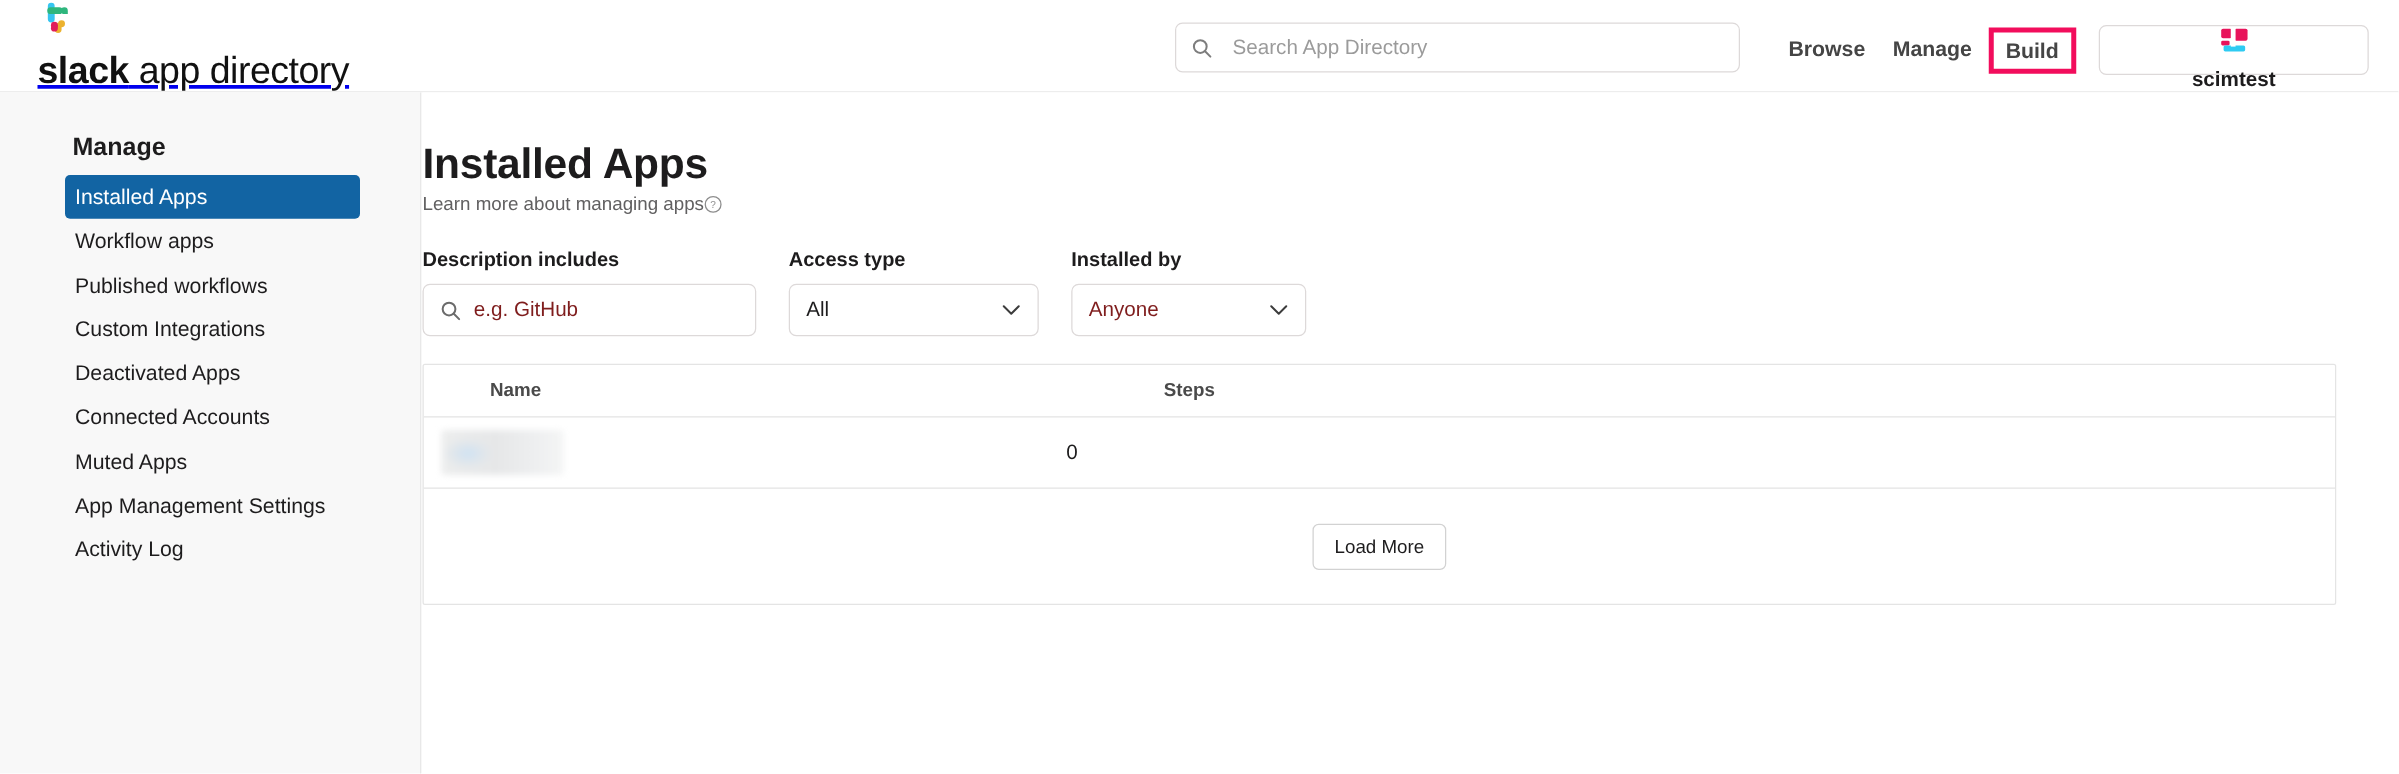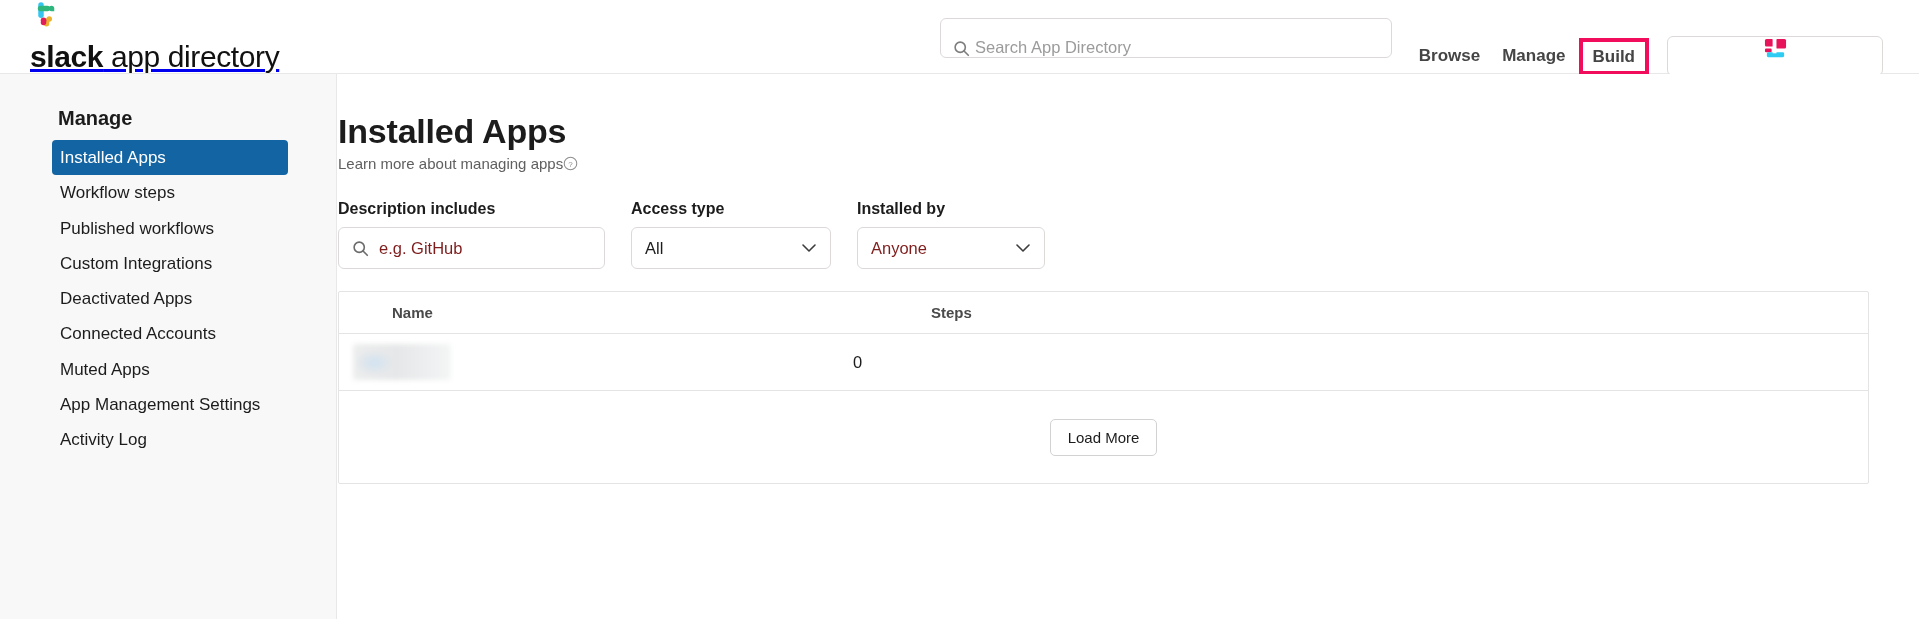--- a/index.html
+++ b/index.html
@@ -43,37 +43,36 @@
 
   .search-wrap {
     position: absolute; left: 940px; top: 18px;
     width: 452px; height: 40px;
   }
   .search-box {
     width: 100%; height: 100%;
     border: 1px solid #ddd9d9;
     border-radius: 6px;
     background: #fff;
-    display: flex; align-items: flex-end;
+    display: flex; align-items: center;
     padding: 0 12px;
-    gap: 5px;
+    gap: 16px;
   }
   .search-box .ph {
     font-size: 16.5px; color: #9b9b9b;
     font-family: "Liberation Sans", sans-serif;
   }
   .mag { width: 17px; height: 17px; flex: none; display:block; }
 
   .nav-links {
     position: absolute; right: 0; top: 0;
     height: 80px;
     display: flex; align-items: center;
     gap: 0px;
-    padding-right: 36px;
-    margin-top: 16px;
+    padding-right: 24px;
   }
   .nav-link {
     font-size: 17px;
     color: #454545;
     font-weight: 600;
     text-decoration: none;
     padding: 0 11px;
     white-space: nowrap;
   }
   .nav-link-highlight {
@@ -281,21 +280,21 @@
         </svg>
       </div>
     </div>
   </div>
 
   <div class="body-area">
 
     <nav class="sidebar">
       <div class="sidebar-title">Manage</div>
       <a class="side-item active" href="#">Installed Apps</a>
-      <a class="side-item" href="#">Workflow steps</a>
+      <a class="side-item" href="#">Workflow apps</a>
       <a class="side-item" href="#">Published workflows</a>
       <a class="side-item" href="#">Custom Integrations</a>
       <a class="side-item" href="#">Deactivated Apps</a>
       <a class="side-item" href="#">Connected Accounts</a>
       <a class="side-item" href="#">Muted Apps</a>
       <a class="side-item" href="#">App Management Settings</a>
       <a class="side-item" href="#">Activity Log</a>
     </nav>
 
     <main class="main">

